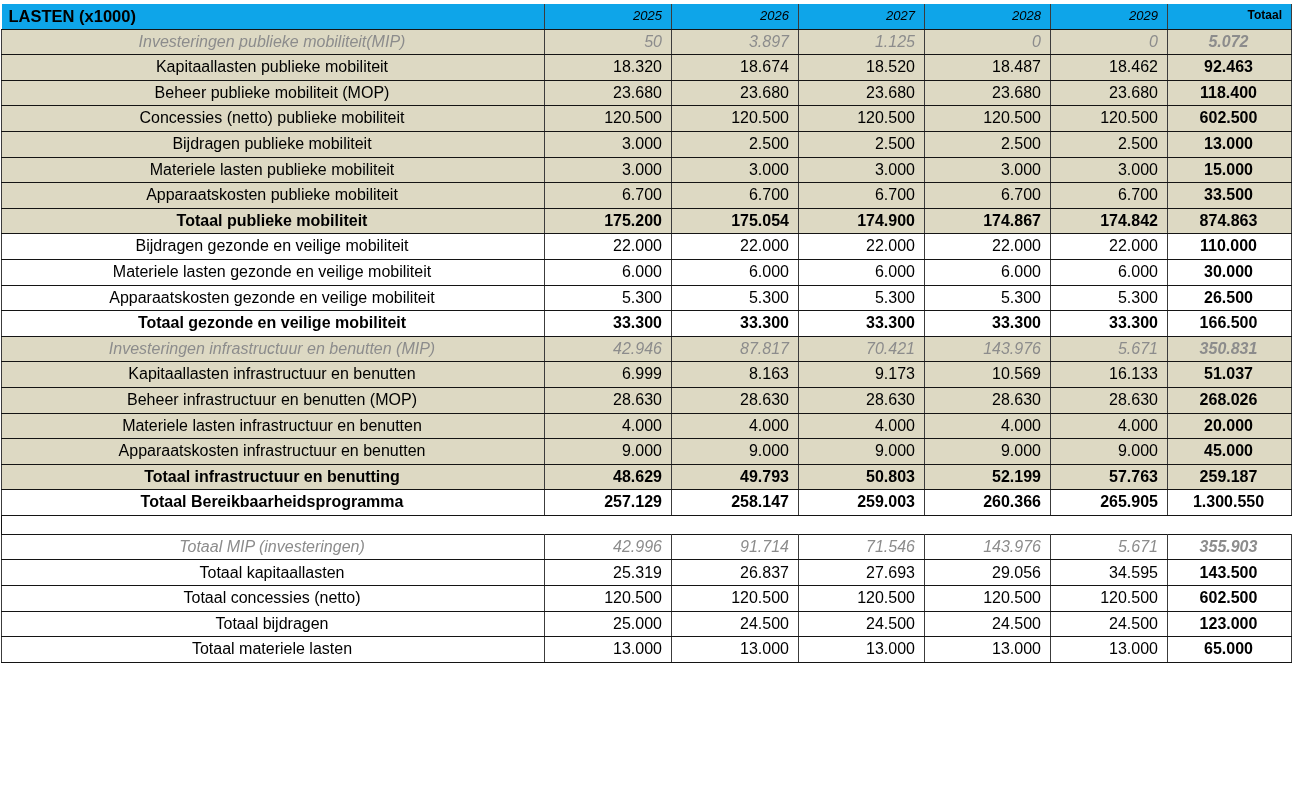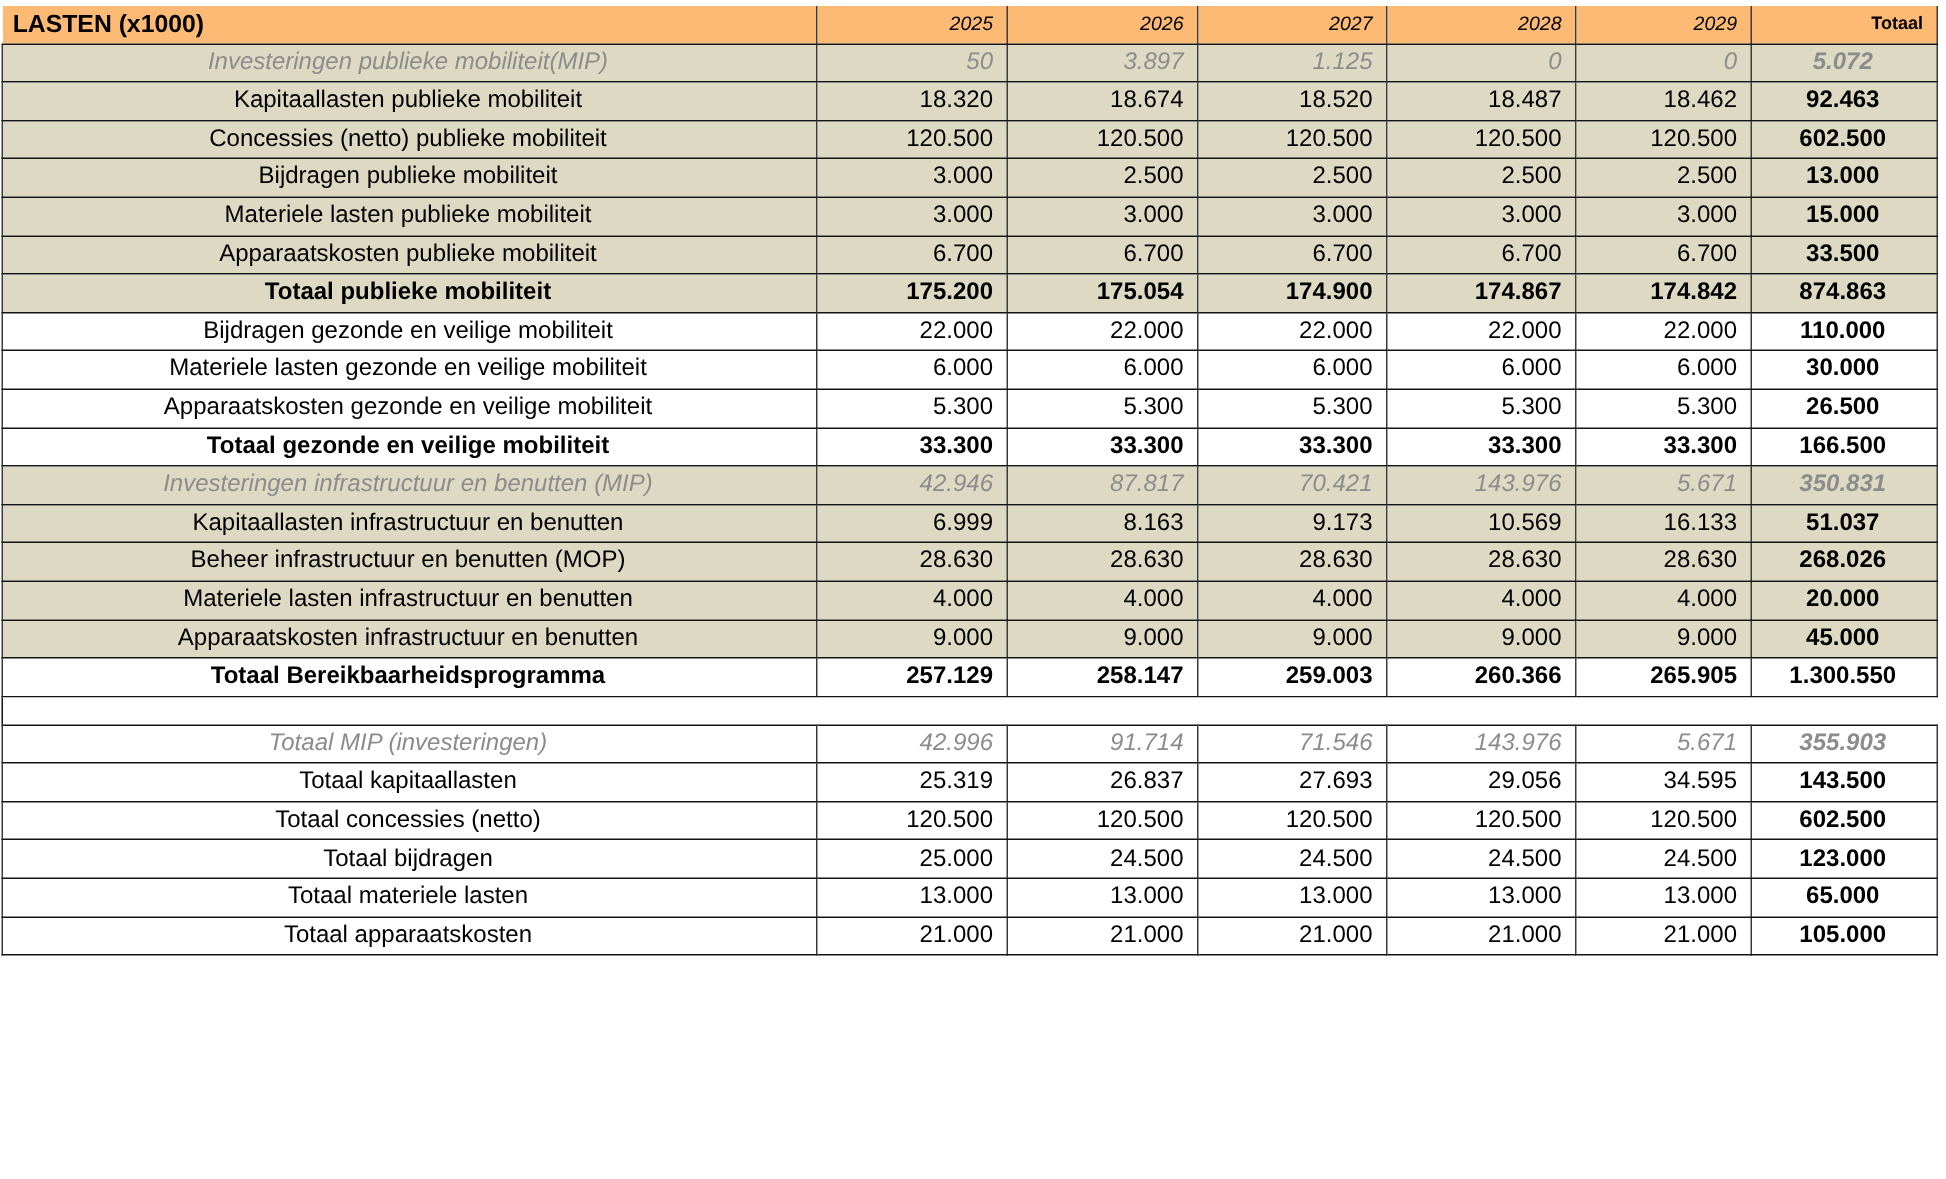--- a/index.html
+++ b/index.html
@@ -25,21 +25,21 @@
     border-left:1px solid #3c3c3c;
     border-right:1px solid #3c3c3c;
     border-top:1.6px solid #141414;
     border-bottom:1.6px solid #141414;
     white-space:nowrap;
     overflow:hidden;
     font-weight:normal;
     text-align:left;
   }
   
-  thead th{border-top:none;background:#fdba74;}
+  thead th{border-top:none;background:#0ea5e9;}
   thead th.title{border-left:none;font-weight:bold;font-size:16.5px;text-align:left;}
   thead th.year{font-style:italic;text-align:right;font-size:13px;}
   thead th.totalhdr{font-weight:bold;text-align:right;font-size:12px;}
 
   td.lbl{text-align:center;}
   td.num{text-align:right;}
   td.tot{font-weight:bold;text-align:center;}
 
   tr.band td{background:var(--band,#ddd9c3);}
   tr.plain td{background:#ffffff;}
@@ -92,20 +92,29 @@
         <tr class="band normal">
           <td class="lbl">Kapitaallasten publieke mobiliteit</td>
           <td class="num">18.320</td>
           <td class="num">18.674</td>
           <td class="num">18.520</td>
           <td class="num">18.487</td>
           <td class="num">18.462</td>
           <td class="num tot">92.463</td>
         </tr>
         <tr class="band normal">
+          <td class="lbl">Beheer publieke mobiliteit (MOP)</td>
+          <td class="num">23.680</td>
+          <td class="num">23.680</td>
+          <td class="num">23.680</td>
+          <td class="num">23.680</td>
+          <td class="num">23.680</td>
+          <td class="num tot">118.400</td>
+        </tr>
+        <tr class="band normal">
           <td class="lbl">Concessies (netto) publieke mobiliteit</td>
           <td class="num">120.500</td>
           <td class="num">120.500</td>
           <td class="num">120.500</td>
           <td class="num">120.500</td>
           <td class="num">120.500</td>
           <td class="num tot">602.500</td>
         </tr>
         <tr class="band normal">
           <td class="lbl">Bijdragen publieke mobiliteit</td>
@@ -216,20 +225,29 @@
           <td class="num tot">20.000</td>
         </tr>
         <tr class="band normal">
           <td class="lbl">Apparaatskosten infrastructuur en benutten</td>
           <td class="num">9.000</td>
           <td class="num">9.000</td>
           <td class="num">9.000</td>
           <td class="num">9.000</td>
           <td class="num">9.000</td>
           <td class="num tot">45.000</td>
+        </tr>
+        <tr class="band bold">
+          <td class="lbl">Totaal infrastructuur en benutting</td>
+          <td class="num">48.629</td>
+          <td class="num">49.793</td>
+          <td class="num">50.803</td>
+          <td class="num">52.199</td>
+          <td class="num">57.763</td>
+          <td class="num tot">259.187</td>
         </tr>
         <tr class="plain bold">
           <td class="lbl">Totaal Bereikbaarheidsprogramma</td>
           <td class="num">257.129</td>
           <td class="num">258.147</td>
           <td class="num">259.003</td>
           <td class="num">260.366</td>
           <td class="num">265.905</td>
           <td class="num tot">1.300.550</td>
         </tr>
@@ -287,25 +305,16 @@
         </tr>
         <tr class="plain normal">
           <td class="lbl">Totaal materiele lasten</td>
           <td class="num">13.000</td>
           <td class="num">13.000</td>
           <td class="num">13.000</td>
           <td class="num">13.000</td>
           <td class="num">13.000</td>
           <td class="num tot">65.000</td>
         </tr>
-        <tr class="plain normal">
-          <td class="lbl">Totaal apparaatskosten</td>
-          <td class="num">21.000</td>
-          <td class="num">21.000</td>
-          <td class="num">21.000</td>
-          <td class="num">21.000</td>
-          <td class="num">21.000</td>
-          <td class="num tot">105.000</td>
-        </tr>
       </tbody>
   </table>
 
 </div>
 
 </body></html>

